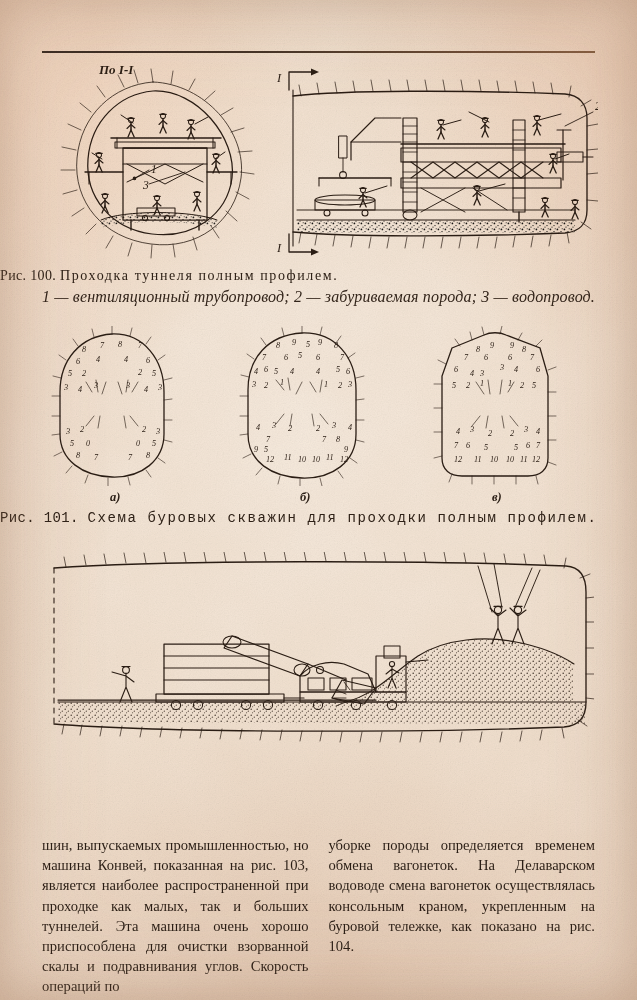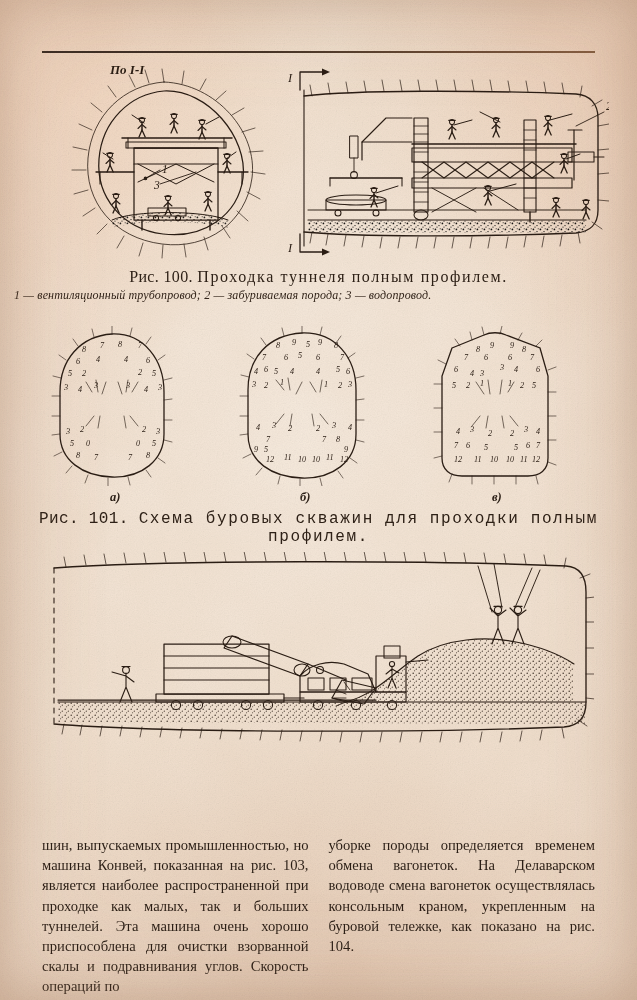--- a/index.html
+++ b/index.html
@@ -35,25 +35,25 @@
   .runhead .title{position:absolute;left:0;right:0;top:0;text-align:center;
     font-size:14.5px;font-weight:bold;letter-spacing:2.1px;}
   .runhead .chap{position:absolute;right:0;top:1px;font-size:12.5px;letter-spacing:.4px;}
   .rule{position:absolute;left:42px;right:42px;top:51px;height:2px;
     background:linear-gradient(90deg,#2a1d15 0%,#352418 40%,#5a3b26 72%,#7c5436 100%);
     opacity:.92;}
 
   
   .fig{position:absolute;}
   .fig svg{display:block;}
-  .cap{position:absolute;left:0;right:0;text-align:center;
-    font-size:16px;letter-spacing:.35px;color:#2e2117;}
+  .cap{position:absolute;left:0;right:0;text-align:left;
+    font-size:14px;letter-spacing:.35px;color:#2e2117;}
   .cap .sp{letter-spacing:1.6px;}
-  .legend{position:absolute;left:14px;right:0;
-    font-size:12px;letter-spacing:.15px;color:#32241a;}
+  .legend{position:absolute;left:0;right:0;text-align:center;
+    font-size:16px;letter-spacing:.15px;color:#32241a;}
   .legend i{font-style:italic;}
 
   .sublab{position:absolute;font-style:italic;font-size:12.5px;font-weight:bold;color:#2c2017;}
 
   
   .cols{position:absolute;left:42px;right:42px;top:797px;height:170px;
     display:flex;gap:20px;margin-top:38px;}
   .col{width:274px;font-size:14.6px;line-height:20.2px;text-align:justify;
     text-justify:inter-word;color:#2a1e15;}
   .col p{margin:0;}
@@ -82,21 +82,21 @@
         <feTurbulence type="fractalNoise" baseFrequency="0.012" numOctaves="3" seed="19"></feTurbulence>
         <feColorMatrix type="matrix" values="0 0 0 0 .72  0 0 0 0 .55  0 0 0 0 .42  0 0 0 .42 0"></feColorMatrix>
       </filter>
     </defs>
     <rect width="637" height="1000" filter="url(#grainf)"></rect>
     <rect width="637" height="1000" filter="url(#blotch)" opacity=".55"></rect>
   </svg>
 
   <div class="rule"></div>
 
-  <div class="fig" style="left:56px;top:60px;width:553px;height:200px;">
+  <div class="fig" style="left:45px;top:60px;width:553px;height:200px;">
     <svg width="553" height="200" viewBox="0 0 553 200">
       <defs>
         <g id="miner">
           <circle cx="0" cy="0" r="2.5"></circle>
           <path d="M-3.2,-1.6 L3.2,-1.6" stroke-width="1.1"></path>
           <path d="M0,2.5 L0,10" stroke-width="1.5"></path>
           <path d="M0,4.5 L-4,8.5 M0,4.5 L4,8" stroke-width="1.1"></path>
           <path d="M0,10 L-3,17 M0,10 L3.2,17" stroke-width="1.3"></path>
         </g>
         <pattern id="rubble" width="7" height="6" patternUnits="userSpaceOnUse">

